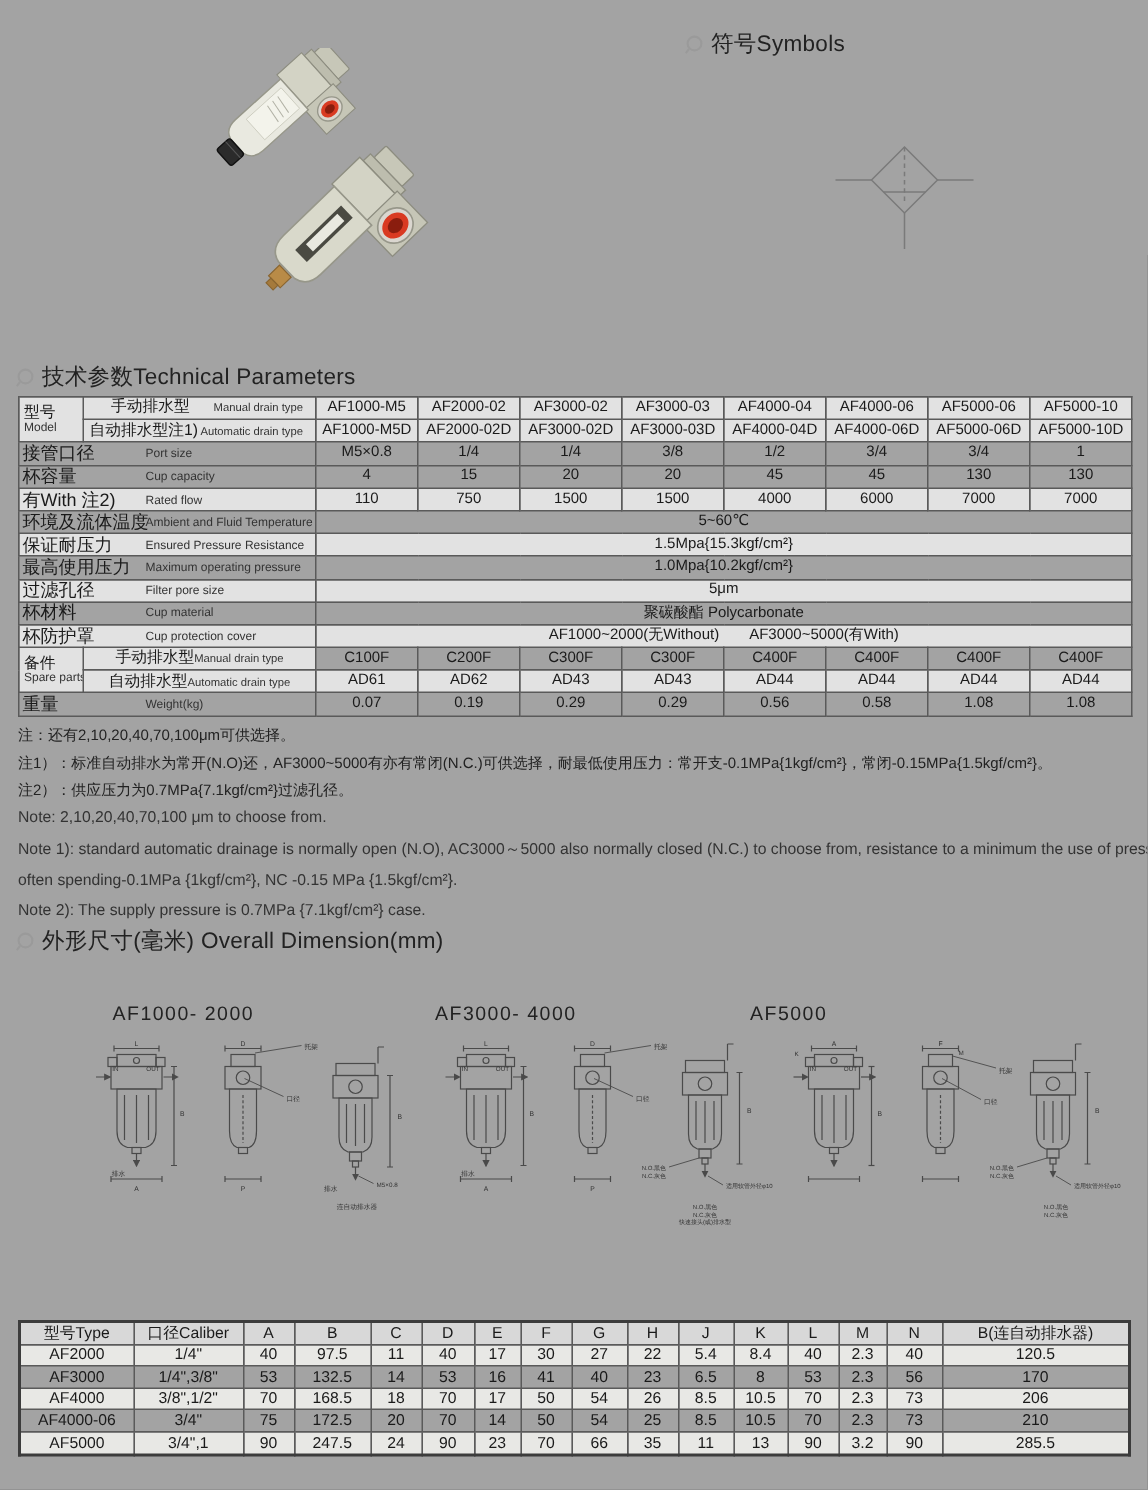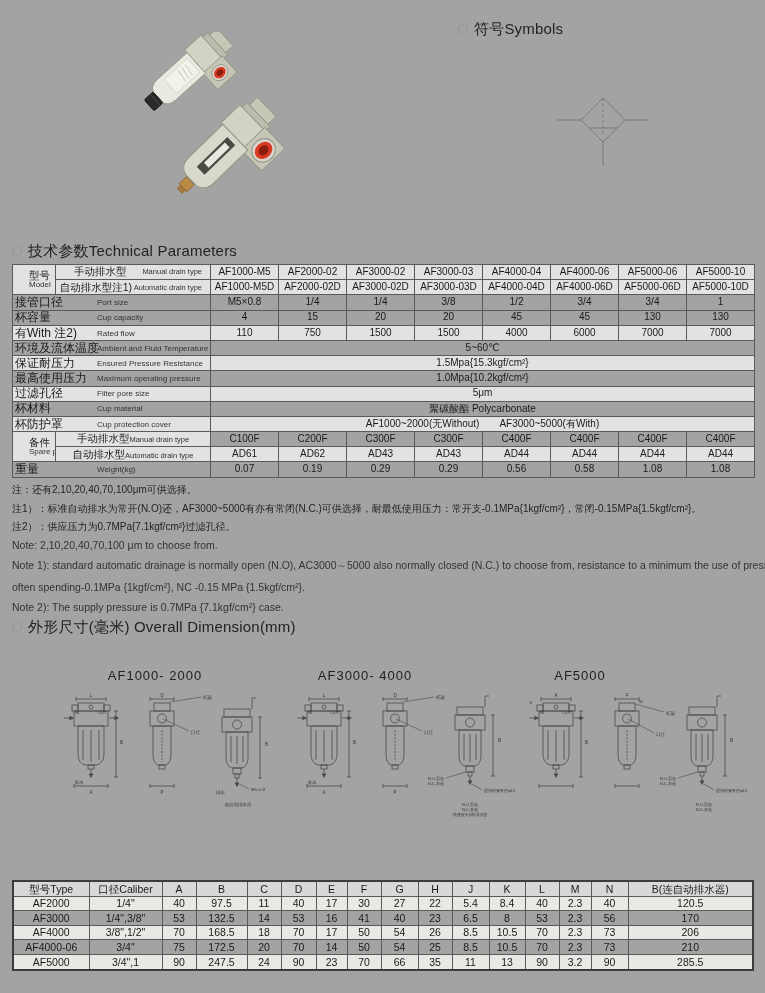--- a/index.html
+++ b/index.html
@@ -11,39 +11,39 @@
   .sec-head{position:absolute;display:flex;align-items:center;gap:5px;}
   .sec-title{font-size:15px;color:#222;letter-spacing:.2px;}
   .sec-icon svg{display:block;}
 
   
   table{border-collapse:collapse;table-layout:fixed;}
   #param-table{position:absolute;left:12px;top:264px;width:742px;border:1.5px solid #4a4a4a;}
   #param-table td{border:1px solid #5a5a5a;height:14.2px;padding:0 2px;text-align:center;
                   font-size:10px;line-height:1.05;overflow:hidden;white-space:nowrap;}
   #param-table tr.shaded td{background:#e2e2e2;}
-  #param-table tr td.lblmain{background:#e2e2e2;text-align:left;padding-left:16px;}
+  #param-table tr td.lblmain{background:#e2e2e2;text-align:left;padding-left:3px;}
   #param-table td.lblmain .zh{display:block;font-size:10.5px;}
   #param-table td.lblmain .en{display:block;font-size:8px;color:#333;}
   #param-table td.lblsub{background:#e2e2e2;text-align:center;display:table-cell;}
   #param-table td.lblsub .zh{font-size:10.5px;}
   #param-table td.lblsub .en{font-size:7.5px;color:#333;}
   #param-table td.lblsub.gap .en{float:right;margin-right:6px;margin-top:2px;}
   #param-table td.lblfull{text-align:left;}
   #param-table td.lblfull .zh{display:inline-block;width:82px;font-size:12px;vertical-align:middle;}
   #param-table td.lblfull .en{font-size:8px;color:#333;}
   #param-table tr.shaded td.lblfull,#param-table tr.shaded td.lblsub{background:#e2e2e2;}
 
   
   #notes{position:absolute;left:12px;top:483px;width:742px;}
   .note-zh{font-size:10px;color:#222;margin:0 0 4.5px 0;white-space:nowrap;}
   .note-en{font-size:10.5px;color:#333;margin:0 0 8px 0;white-space:nowrap;}
 
   
-  .dg-title{position:absolute;text-align:center;font-size:13px;color:#222;letter-spacing:1px;}
+  .dg-title{position:absolute;font-size:13px;color:#222;letter-spacing:1px;}
   svg.dg{position:absolute;}
   svg text{fill:#333;stroke:none;font-family:"Liberation Sans","DejaVu Sans",sans-serif;}
 
   
   #dim-table{position:absolute;left:12px;top:880px;width:742px;border:2px solid #3c3c3c;}
   #dim-table td,#dim-table th{border:1px solid #5a5a5a;height:13.6px;padding:0 1px;text-align:center;
       font-size:10.5px;font-weight:normal;line-height:1;white-space:nowrap;overflow:hidden;}
   #dim-table th{background:#d8d8d8;}
   #dim-table tr.alt td{background:#e8e8e5;}
 

